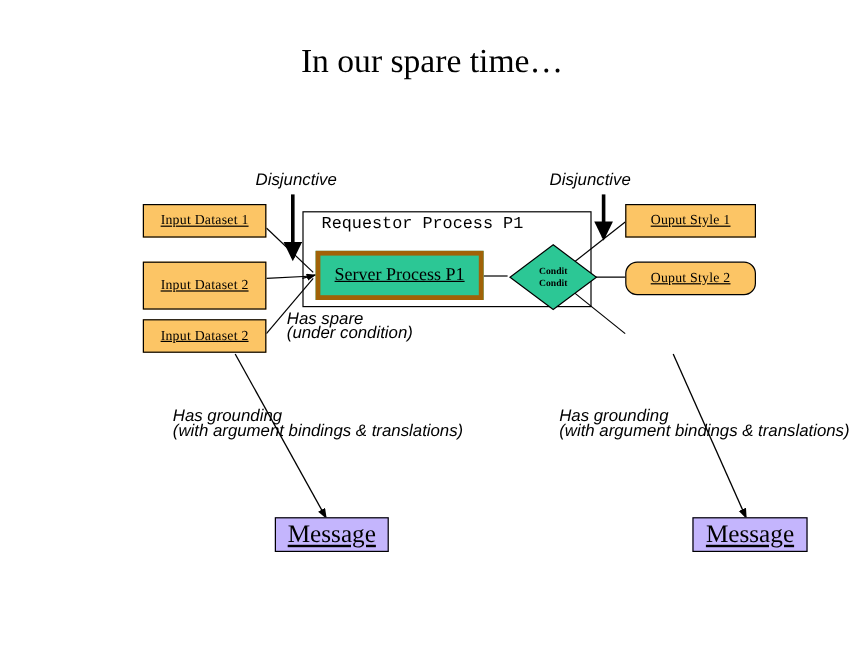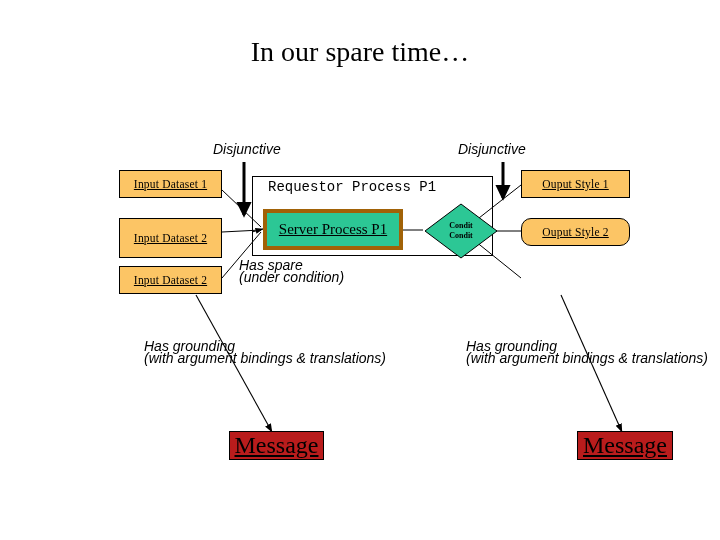--- a/index.html
+++ b/index.html
@@ -49,24 +49,24 @@
     letter-spacing: 0.2px;
   }
   .green-box {
     background: #2cc795;
     border: 4px solid #a16207;
     font-family: "Liberation Serif", "DejaVu Serif", serif;
     font-size: 15px;
     color: #000000;
   }
   .cyan-box {
-    background: #b91c1c;
-    border: 1px solid #000000;
-    font-family: "Liberation Serif", "DejaVu Serif", serif;
-    font-size: 24px;
+    background: #c4b5fd;
+    border: 1px solid #000000;
+    font-family: "Liberation Serif", "DejaVu Serif", serif;
+    font-size: 21px;
     color: #000000;
   }
   .plain-rect {
     background: transparent;
     border: 1px solid #000000;
   }
   .diamond-wrap {
     position: absolute;
     width: 74px;
     height: 56px;

